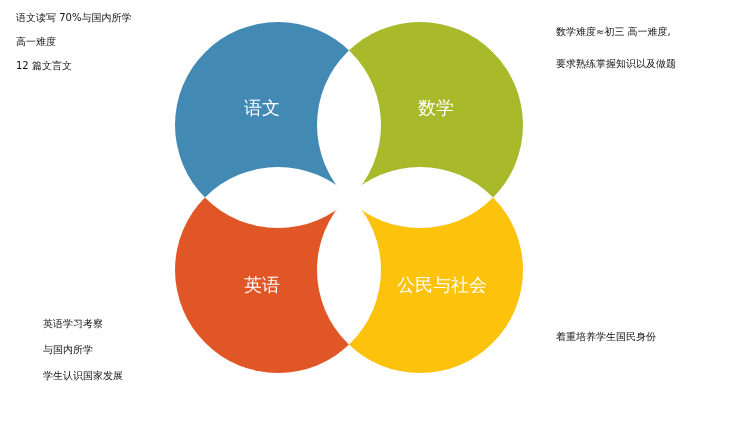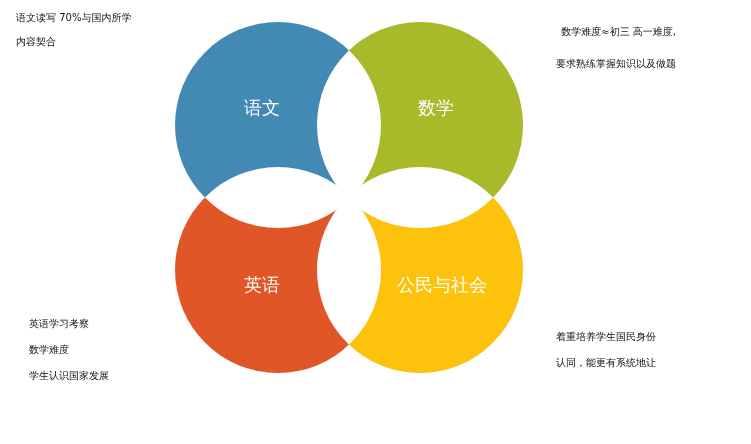--- a/index.html
+++ b/index.html
@@ -43,30 +43,30 @@
   <circle cx="420" cy="270" r="103" fill="#fdc20b" mask="url(#m-yellow)"></circle>
 
   <text class="lbl" x="262" y="109">语文</text>
   <text class="lbl" x="436" y="109">数学</text>
   <text class="lbl" x="262" y="286">英语</text>
   <text class="lbl" x="442" y="286">公民与社会</text>
 </svg>
 
 <div class="note" style="left:16px; top:6px;">
   <div>语文读写 70%与国内所学</div>
-  <div>内容契合</div>
+  <div>高一难度</div>
+  <div>12 篇文言文</div>
 </div>
 
-<div class="note" style="left:556px; top:16px; line-height:32px;text-align:right;">
+<div class="note" style="left:556px; top:16px; line-height:32px;">
   <div>数学难度≈初三  高一难度,</div>
   <div>要求熟练掌握知识以及做题</div>
 </div>
 
-<div class="note" style="left:29px; top:311px; line-height:26px;">
+<div class="note" style="left:43px; top:311px; line-height:26px;">
   <div>英语学习考察</div>
-  <div>数学难度</div>
+  <div>与国内所学</div>
   <div>学生认识国家发展</div>
 </div>
 
 <div class="note" style="left:556px; top:324px; line-height:26px;">
   <div>着重培养学生国民身份</div>
-  <div>认同，能更有系统地让</div>
 </div>
 
 </body></html>

